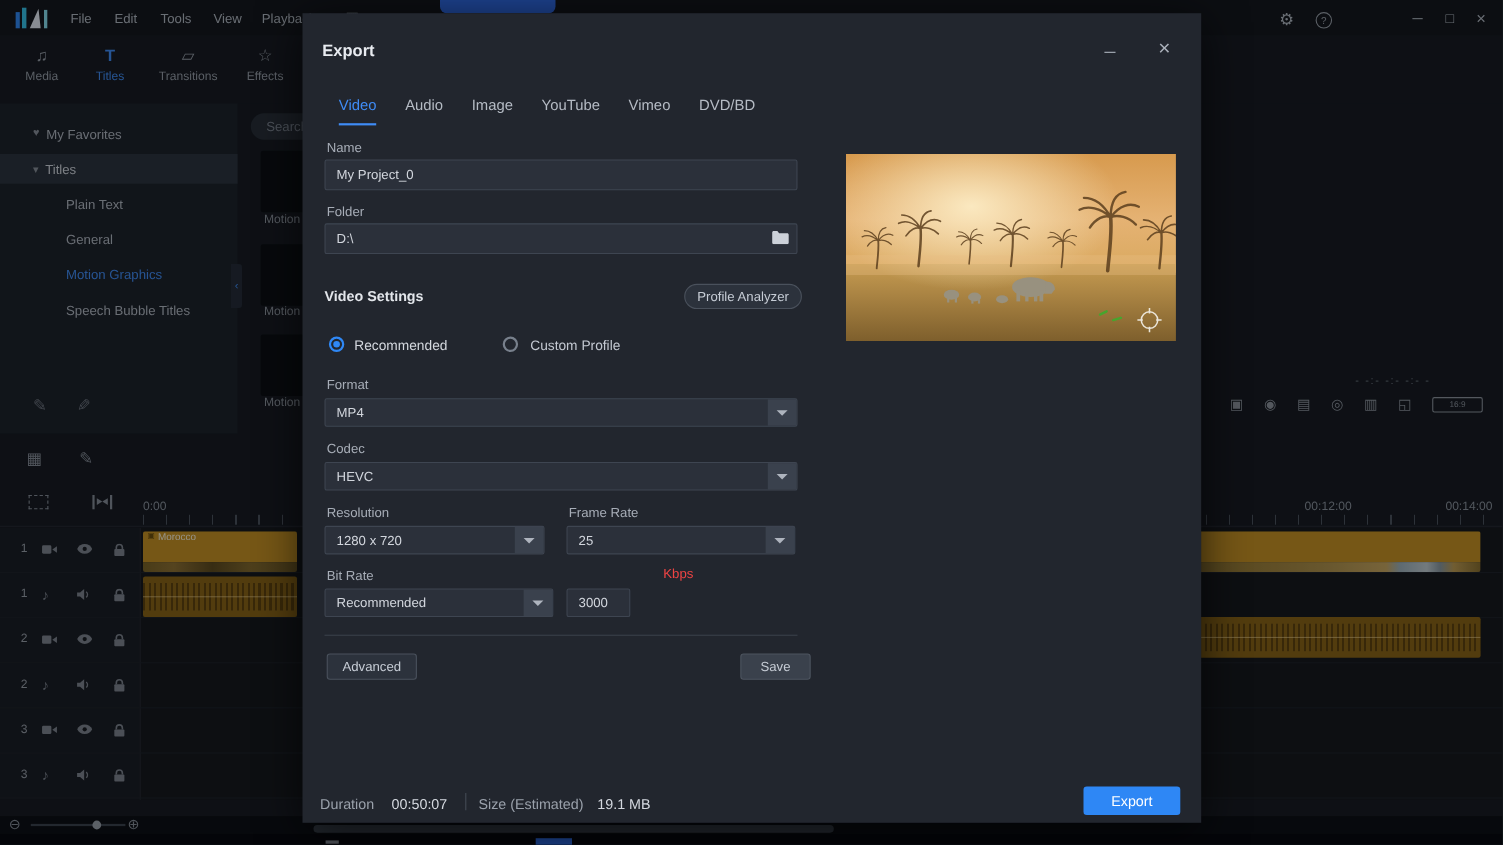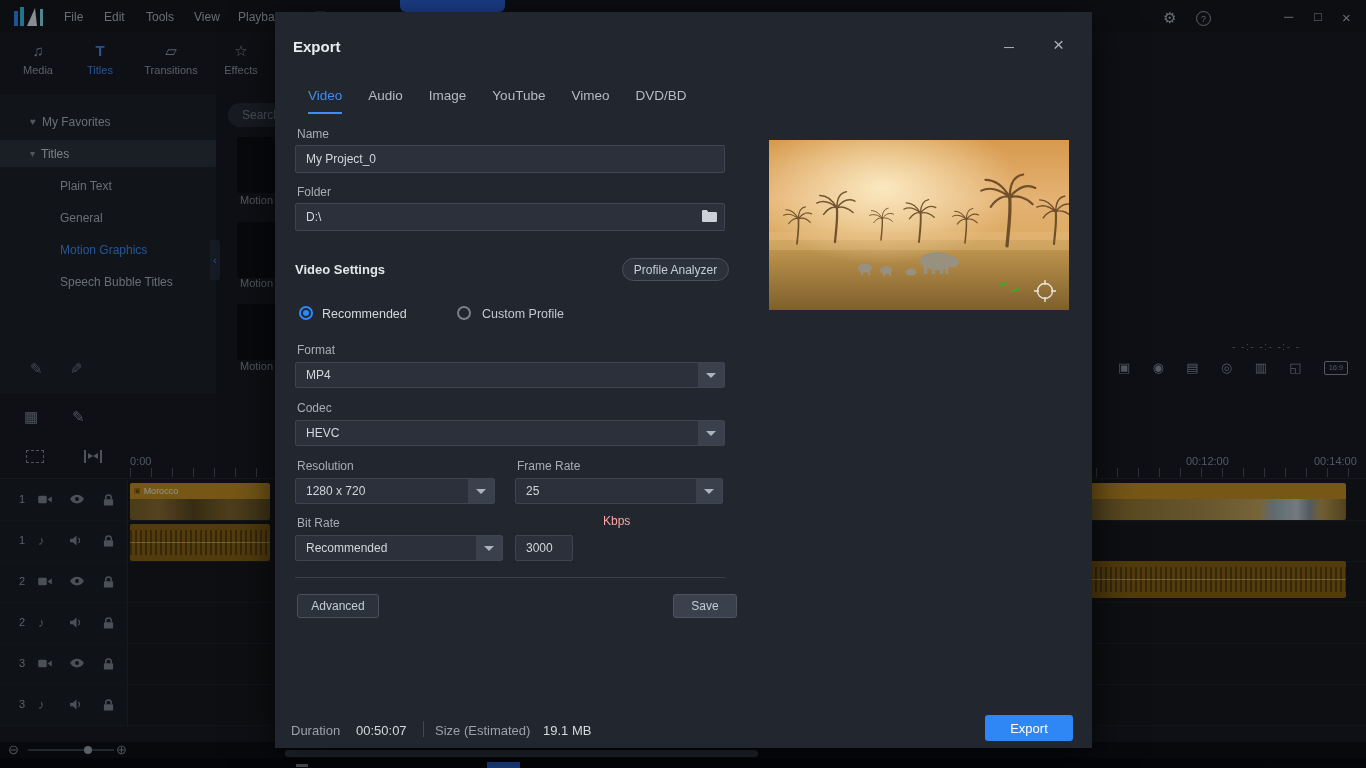--- a/index.html
+++ b/index.html
@@ -35,31 +35,31 @@
 #ticks{position:absolute;left:130px;top:468px;width:1236px;height:9px;background:repeating-linear-gradient(90deg,#4a515c 0 1px,transparent 1px 21px)}
 #tl-sep{position:absolute;left:0;top:478px;width:1366px;height:1px;background:#23262d}
 #tracks{position:absolute;left:0;top:480px;width:1366px;height:247px;background:#131519}
 #track-head-bg{position:absolute;left:0;top:0;width:128px;height:247px;background:#181b21;border-right:1px solid #23262d}
 .trow{position:absolute;left:0;width:1366px;height:41px;border-bottom:1px solid #1c2026;z-index:1}
 .tnum{position:absolute;left:14px;top:13px;width:16px;text-align:center;font-size:11px;color:#9aa0aa}
 .ticon{position:absolute;top:14px;line-height:0}
 .ticon.i1{left:38px}.ticon.i2{left:70px}.ticon.i3{left:103px}
 .note{color:#7e848e;font-size:13px;line-height:11px}
 .clip{position:absolute;border-radius:2px;overflow:hidden;z-index:2}
-.clip-head{height:16px;background:#c8921f;display:flex;align-items:center;gap:3px;padding:0 4px;font-size:9px;color:#fdf6e3;white-space:nowrap}
+.clip-head{height:28px;background:#c8921f;display:flex;align-items:flex-start;gap:3px;padding:0 4px;font-size:9px;color:#fdf6e3;white-space:nowrap}
 .clip-head .ccam{font-size:7px;color:#6b4c08}
 .vbodyA{height:25px;background:linear-gradient(90deg,#7a6222,#8f7030 20%,#5c481a 45%,#83682a 70%,#6b5520)}
 .vbodyB{height:25px;background:linear-gradient(90deg,#7a6222,#9a7c34 30%,#b1924a 55%,#caa75e 72%,#9fb2ba 76%,#c3ced2 84%,#8a98a0 88%,#bf9c50 92%,#8a6e2c)}
 .abody{height:37px;background:#8a6312;position:relative}
 .abody::before{content:"";position:absolute;left:0;right:0;top:6px;bottom:6px;background:repeating-linear-gradient(90deg,rgba(56,37,4,.55) 0 2px,transparent 2px 5px)}
 .abody::after{content:"";position:absolute;left:0;right:0;top:18px;height:1px;background:rgba(255,225,160,.5)}
 
 #tc-dashes{position:absolute;left:1232px;top:341px;font-size:10px;letter-spacing:1.5px;color:#70767f}
 #rt-icons{position:absolute;left:1118px;top:360px;width:230px;display:flex;justify-content:space-between;align-items:center;color:#8d939c;font-size:13px}
-.ratio-box{width:24px;height:14px;border:1px solid #8d939c;border-radius:2px;font-size:7.5px;display:flex;align-items:center;justify-content:center}
+.ratio-box{width:46px;height:14px;border:1px solid #8d939c;border-radius:2px;font-size:7.5px;display:flex;align-items:center;justify-content:center}
 
 #scrollrow{position:absolute;left:0;top:742px;width:1366px;height:16px;background:#0a0c10}
 #taskbar{position:absolute;left:0;top:758px;width:1366px;height:10px;background:#04050a}
 
 #dim{position:absolute;left:0;top:0;width:1366px;height:768px;background:rgba(5,7,10,.42);z-index:40}
 #dialog{position:absolute;left:275px;top:12px;width:817px;height:736px;background:#22262e;z-index:50;box-shadow:0 8px 40px rgba(0,0,0,.7)}
 #dlg-title{position:absolute;left:18px;top:26px;font-size:15px;font-weight:bold;color:#e8ebf0}
 .dlg-ctl{position:absolute;color:#aab0ba;cursor:pointer}
 #dlg-tabs{position:absolute;left:33px;top:76px;display:flex;gap:26px}
 .dtab{font-size:13.5px;color:#b5bbc4;padding-bottom:9px;cursor:pointer}
@@ -372,21 +372,21 @@
     </div>
 
     <span class="flabel" style="left:22px;top:504px">Bit Rate</span>
     <div class="dd" style="left:20px;top:523px;width:208px">
       <span class="dd-val">Recommended</span>
       <span class="dd-btn">
           <span class="dd-arrow"></span>
         </span>
     </div>
     <input class="tinput" style="left: 240px; top: 523px; width: 58px; height: 26px;" value="3000">
-    <span class="abs" style="left:328px;top:502px;font-size:12px;color:#fca5a5">Kbps</span>
+    <span class="abs" style="left:328px;top:502px;font-size:12px;color:#ef4444">Kbps</span>
 
     <div class="abs" style="left:20px;top:565px;width:430px;height:1px;background:#3a4049"></div>
 
     <button class="ghost-btn" style="left:22px;top:582px;width:82px;height:24px;font-family:inherit">Advanced</button>
     <button class="ghost-btn" style="left:398px;top:582px;width:64px;height:24px;background:#3a414c;border-color:#4d545f;font-family:inherit">Save</button>
 
     <div class="abs" style="left:494px;top:128px;width:300px;height:170px;line-height:0">
       <svg width="300" height="170" viewBox="0 0 300 170">
         <defs>
           <linearGradient id="sky" x1="0" y1="0" x2="0" y2="1">

